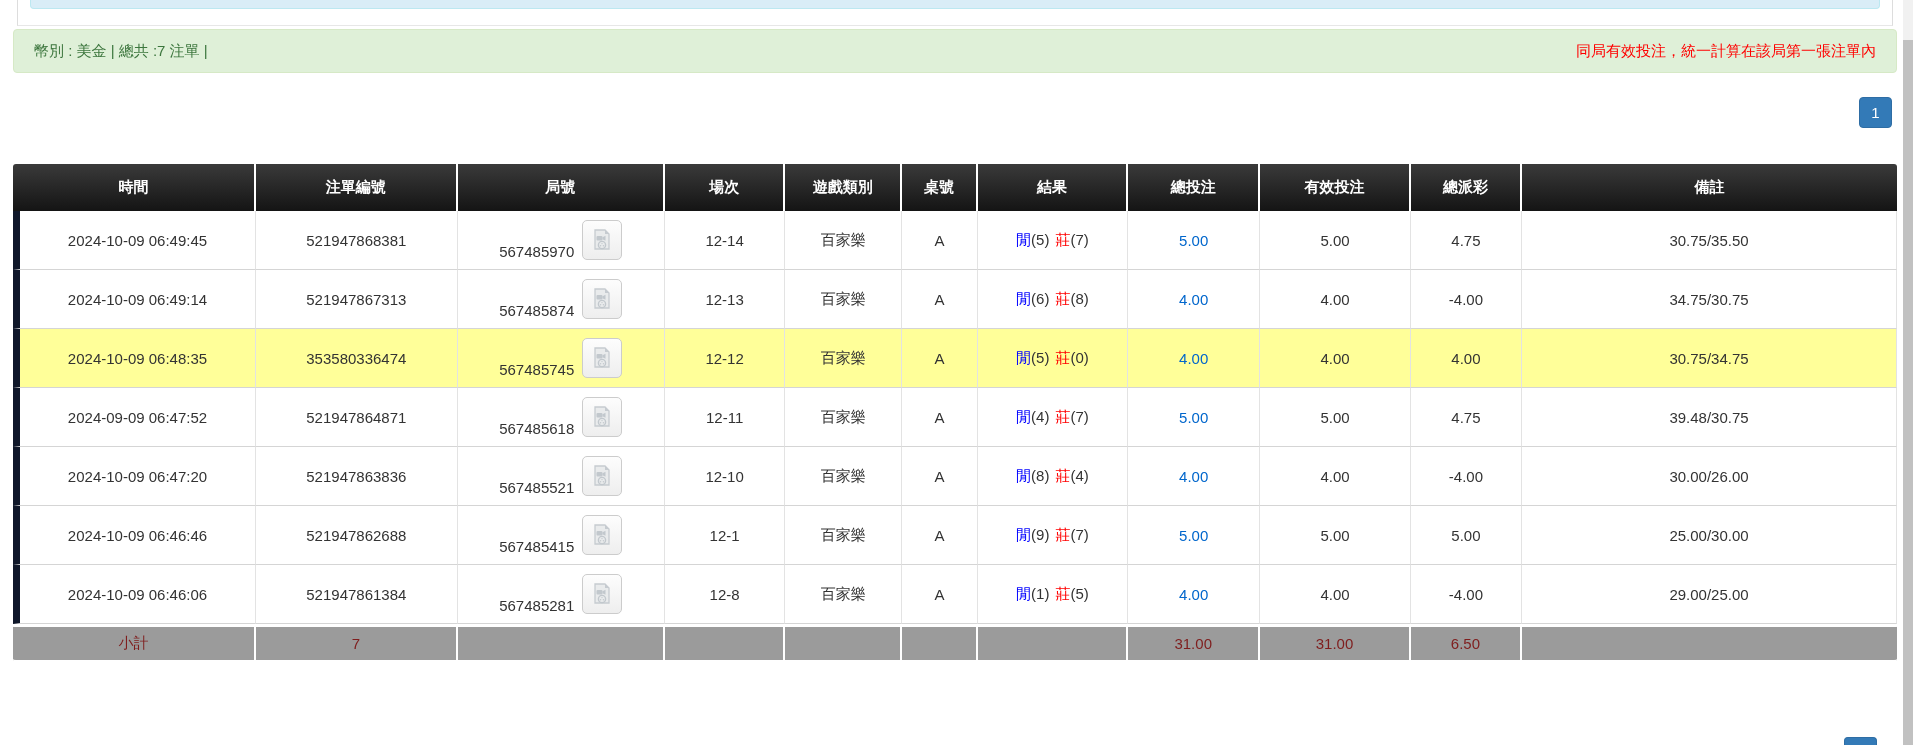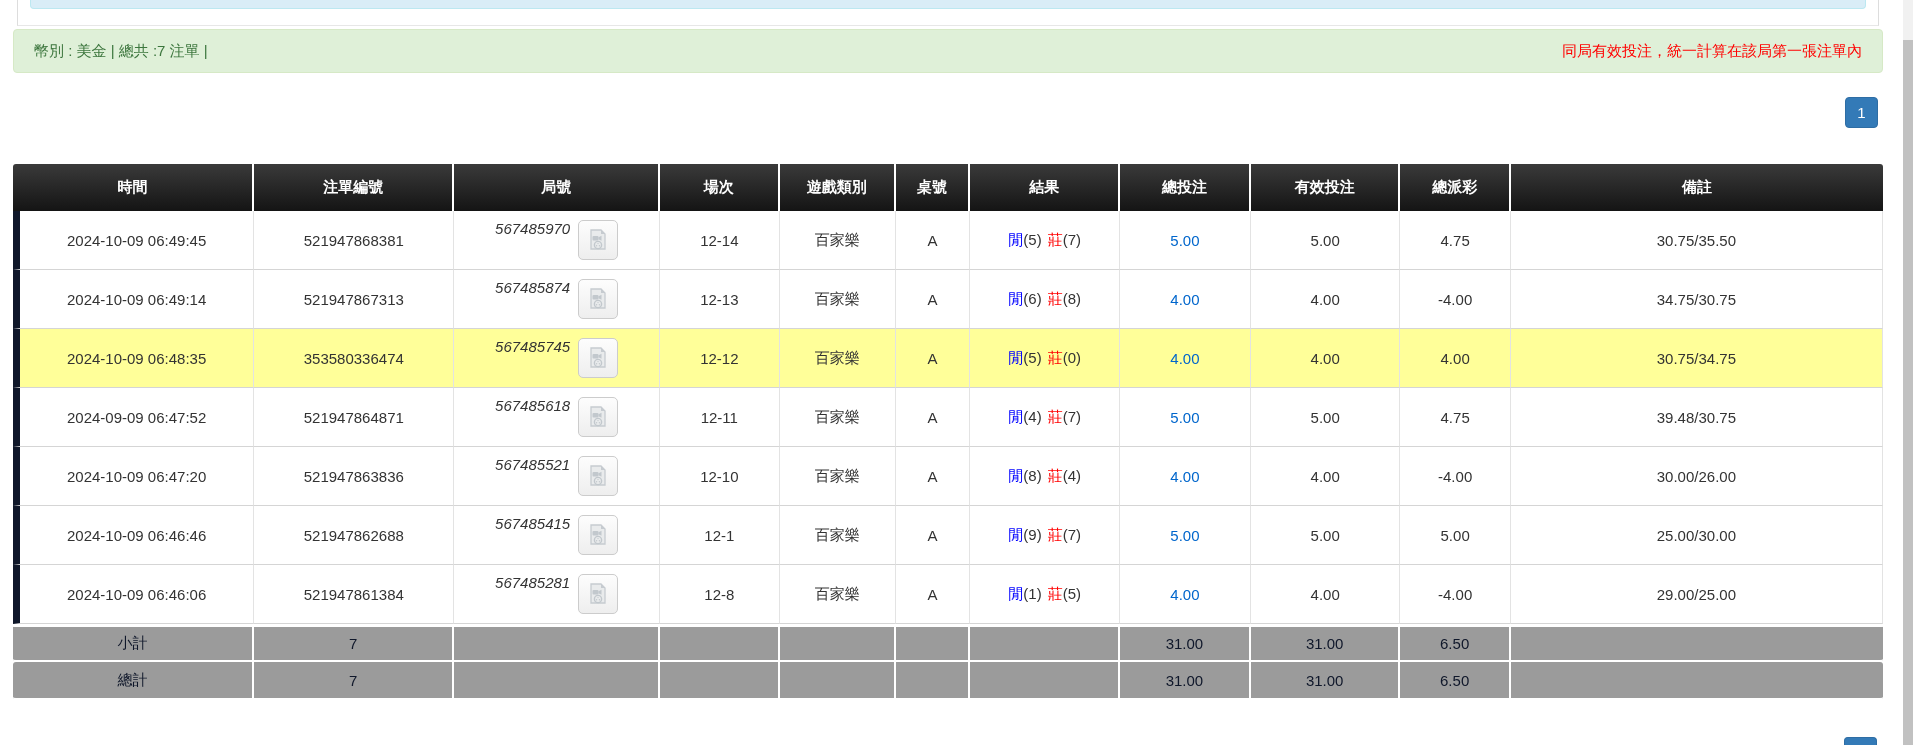--- a/index.html
+++ b/index.html
@@ -1,21 +1,21 @@
 <!DOCTYPE html>
 <html><head>
 <meta charset="utf-8">
 <style>
   * { box-sizing: border-box; }
   html,body { margin:0; padding:0; }
   body {
     width:1913px; height:745px; overflow:hidden; position:relative;
     background:#fff; font-family:"Liberation Sans","DejaVu Sans",sans-serif;
   }
-  .content { margin-left:13px; margin-right:30px; }
+  .content { margin-left:13px; margin-right:16px; }
 
   
   .top-panel {
     height:26px; margin:0 4px; background:#fff;
     border-left:1px solid #ddd; border-right:1px solid #ddd; border-bottom:1px solid #e7e7e7;
   }
   .blue-bar {
     height:9px; margin:0 12px; background:#d9edf7;
     border:1px solid #bce8f1; border-top:none; border-radius:0 0 4px 4px;
   }
@@ -56,35 +56,35 @@
   .bet-table thead th:last-child  { border-top-right-radius:3px; }
 
   .bet-table tbody td {
     background:#fff; color:#333; font-size:15px; height:59px;
     text-align:center; vertical-align:middle; padding:0 4px;
     border-bottom:1px solid #d5d5d5; border-right:1px solid #e3e3e3;
   }
   .bet-table tbody td:first-child { border-left:7px solid #0f172a; }
   .bet-table tbody tr.row-highlight td { background:#ffff99; }
 
-  .round-cell { display:flex; align-items:flex-start; justify-content:center; gap:8px;font-style:italic; }
+  .round-cell { display:flex; align-items:flex-end; justify-content:center; gap:8px; }
   .cam-btn {
     width:40px; height:40px; border:1px solid #ccc; border-radius:5px;
     background:linear-gradient(#fdfdfd,#eeeeee); cursor:pointer;
     display:inline-flex; align-items:center; justify-content:center; padding:0;
   }
   .rp { color:#0000ff; }
   .rb { color:#ff0000; margin-left:6px; }
   .rn { color:#333; }
   .amt-blue { color:#0066cc; cursor:pointer; }
   .neg { color:#ff0000; }
 
   
   .bet-table tfoot td {
-    background:#9b9b9b; color:#0f172a; font-size:15px; height:38px;
+    background:#9b9b9b; color:#7f1d1d; font-size:15px; height:38px;
     text-align:center; vertical-align:middle;
     border-right:2px solid #fff; border-bottom:2px solid #fff; border-top:0;
   }
   .bet-table tfoot tr:first-child td { border-top:3px solid #fff; }
   .bet-table tfoot td:last-child { border-right:none; }
   .bet-table tfoot td:first-child { border-radius:3px 0 0 3px; }
   .bet-table tfoot td:last-child  { border-radius:0 3px 3px 0; }
 
   
   .scrollbar { position:absolute; top:0; right:0; width:10px; height:745px; background:#f1f1f1; }
@@ -403,33 +403,20 @@
           <td></td>
           <td></td>
           <td></td>
           <td></td>
           <td>31.00</td>
           <td>31.00</td>
           <td>6.50</td>
           <td></td>
         </tr>
 
-        <tr>
-          <td>總計</td>
-          <td>7</td>
-          <td></td>
-          <td></td>
-          <td></td>
-          <td></td>
-          <td></td>
-          <td>31.00</td>
-          <td>31.00</td>
-          <td>6.50</td>
-          <td></td>
-        </tr>
 
     </tfoot>
   </table>
 
 </div>
 
 <div class="page-btn-bottom"></div>
 
 <div class="scrollbar">
   <div class="scrollbar-thumb"></div>

